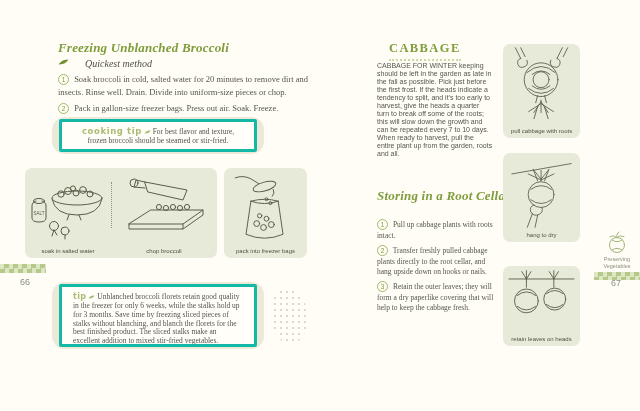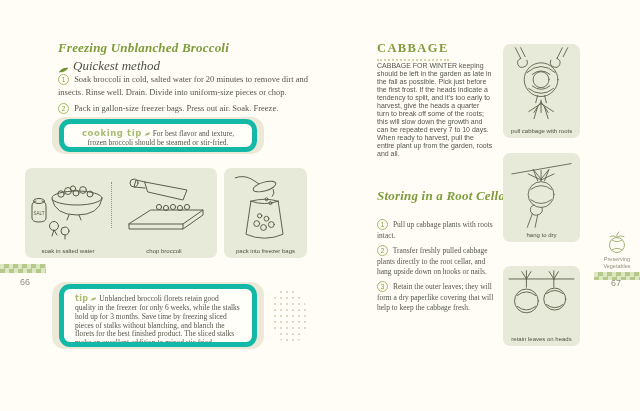--- a/index.html
+++ b/index.html
@@ -10,45 +10,45 @@
   .abs { position:absolute; }
 
   
   .sec-title {
     font-family:"Liberation Serif", serif; font-style:italic; font-weight:bold;
     color:#7f9d3c; font-size:13px; letter-spacing:0.2px;
   }
   .caps-title {
     font-family:"Liberation Serif", serif; font-weight:bold; color:#7f9d3c;
     font-size:12.5px; letter-spacing:1.4px;
-    border-bottom:2px dotted #cdd9a4; padding-bottom:3px; display:inline-block;
+    border-bottom:2px dotted #cdd9a4; padding-bottom:3px; display:inline-block;margin-left:12px;
   }
   .method {
-    font-style:italic; font-size:13px; color:#4f5244;
-    display:flex; align-items:flex-end; gap:4px;
+    font-style:italic; font-size:10px; color:#4f5244;
+    display:flex; align-items:flex-start; gap:16px;
   }
   .method svg { flex:0 0 auto; }
 
   
   .step { font-size:8.5px; line-height:1.55; margin:0; }
   .step-r { font-size:7.5px; line-height:1.4; margin:0; }
   .stepnum {
     display:inline-block; width:9px; height:9px; border:1px solid #a3b968; border-radius:50%;
     color:#7f9d3c; font-size:6.5px; line-height:9px; text-align:center;
     font-family:"Liberation Sans", sans-serif; margin-right:3px; vertical-align:0px; background:#fffdf6;
   }
 
   
   .intro { font-family:"Liberation Sans", sans-serif; font-size:7px; line-height:1.14; margin:0; color:#54574a; }
 
   
   .tipwrap { background:#ece9d8; border-radius:13px; }
   .tipinner {
     position:absolute; left:7px; right:7px; top:2px; bottom:2px;
-    background:#fffef9; border:5px solid #14b8a6; border-radius:11px;
+    background:#fffef9; border:3px solid #14b8a6; border-radius:2px;
     font-size:7.5px; line-height:1.18; color:#54574a; overflow:hidden;
   }
   .cooktip-label {
     font-family:"DejaVu Sans", sans-serif; font-weight:bold; font-size:8.5px;
     color:#a9bc72; letter-spacing:0.6px;
   }
   .tip-label {
     font-family:"DejaVu Sans", sans-serif; font-weight:bold; font-size:8px;
     color:#a9bc72; letter-spacing:0.4px;
   }

